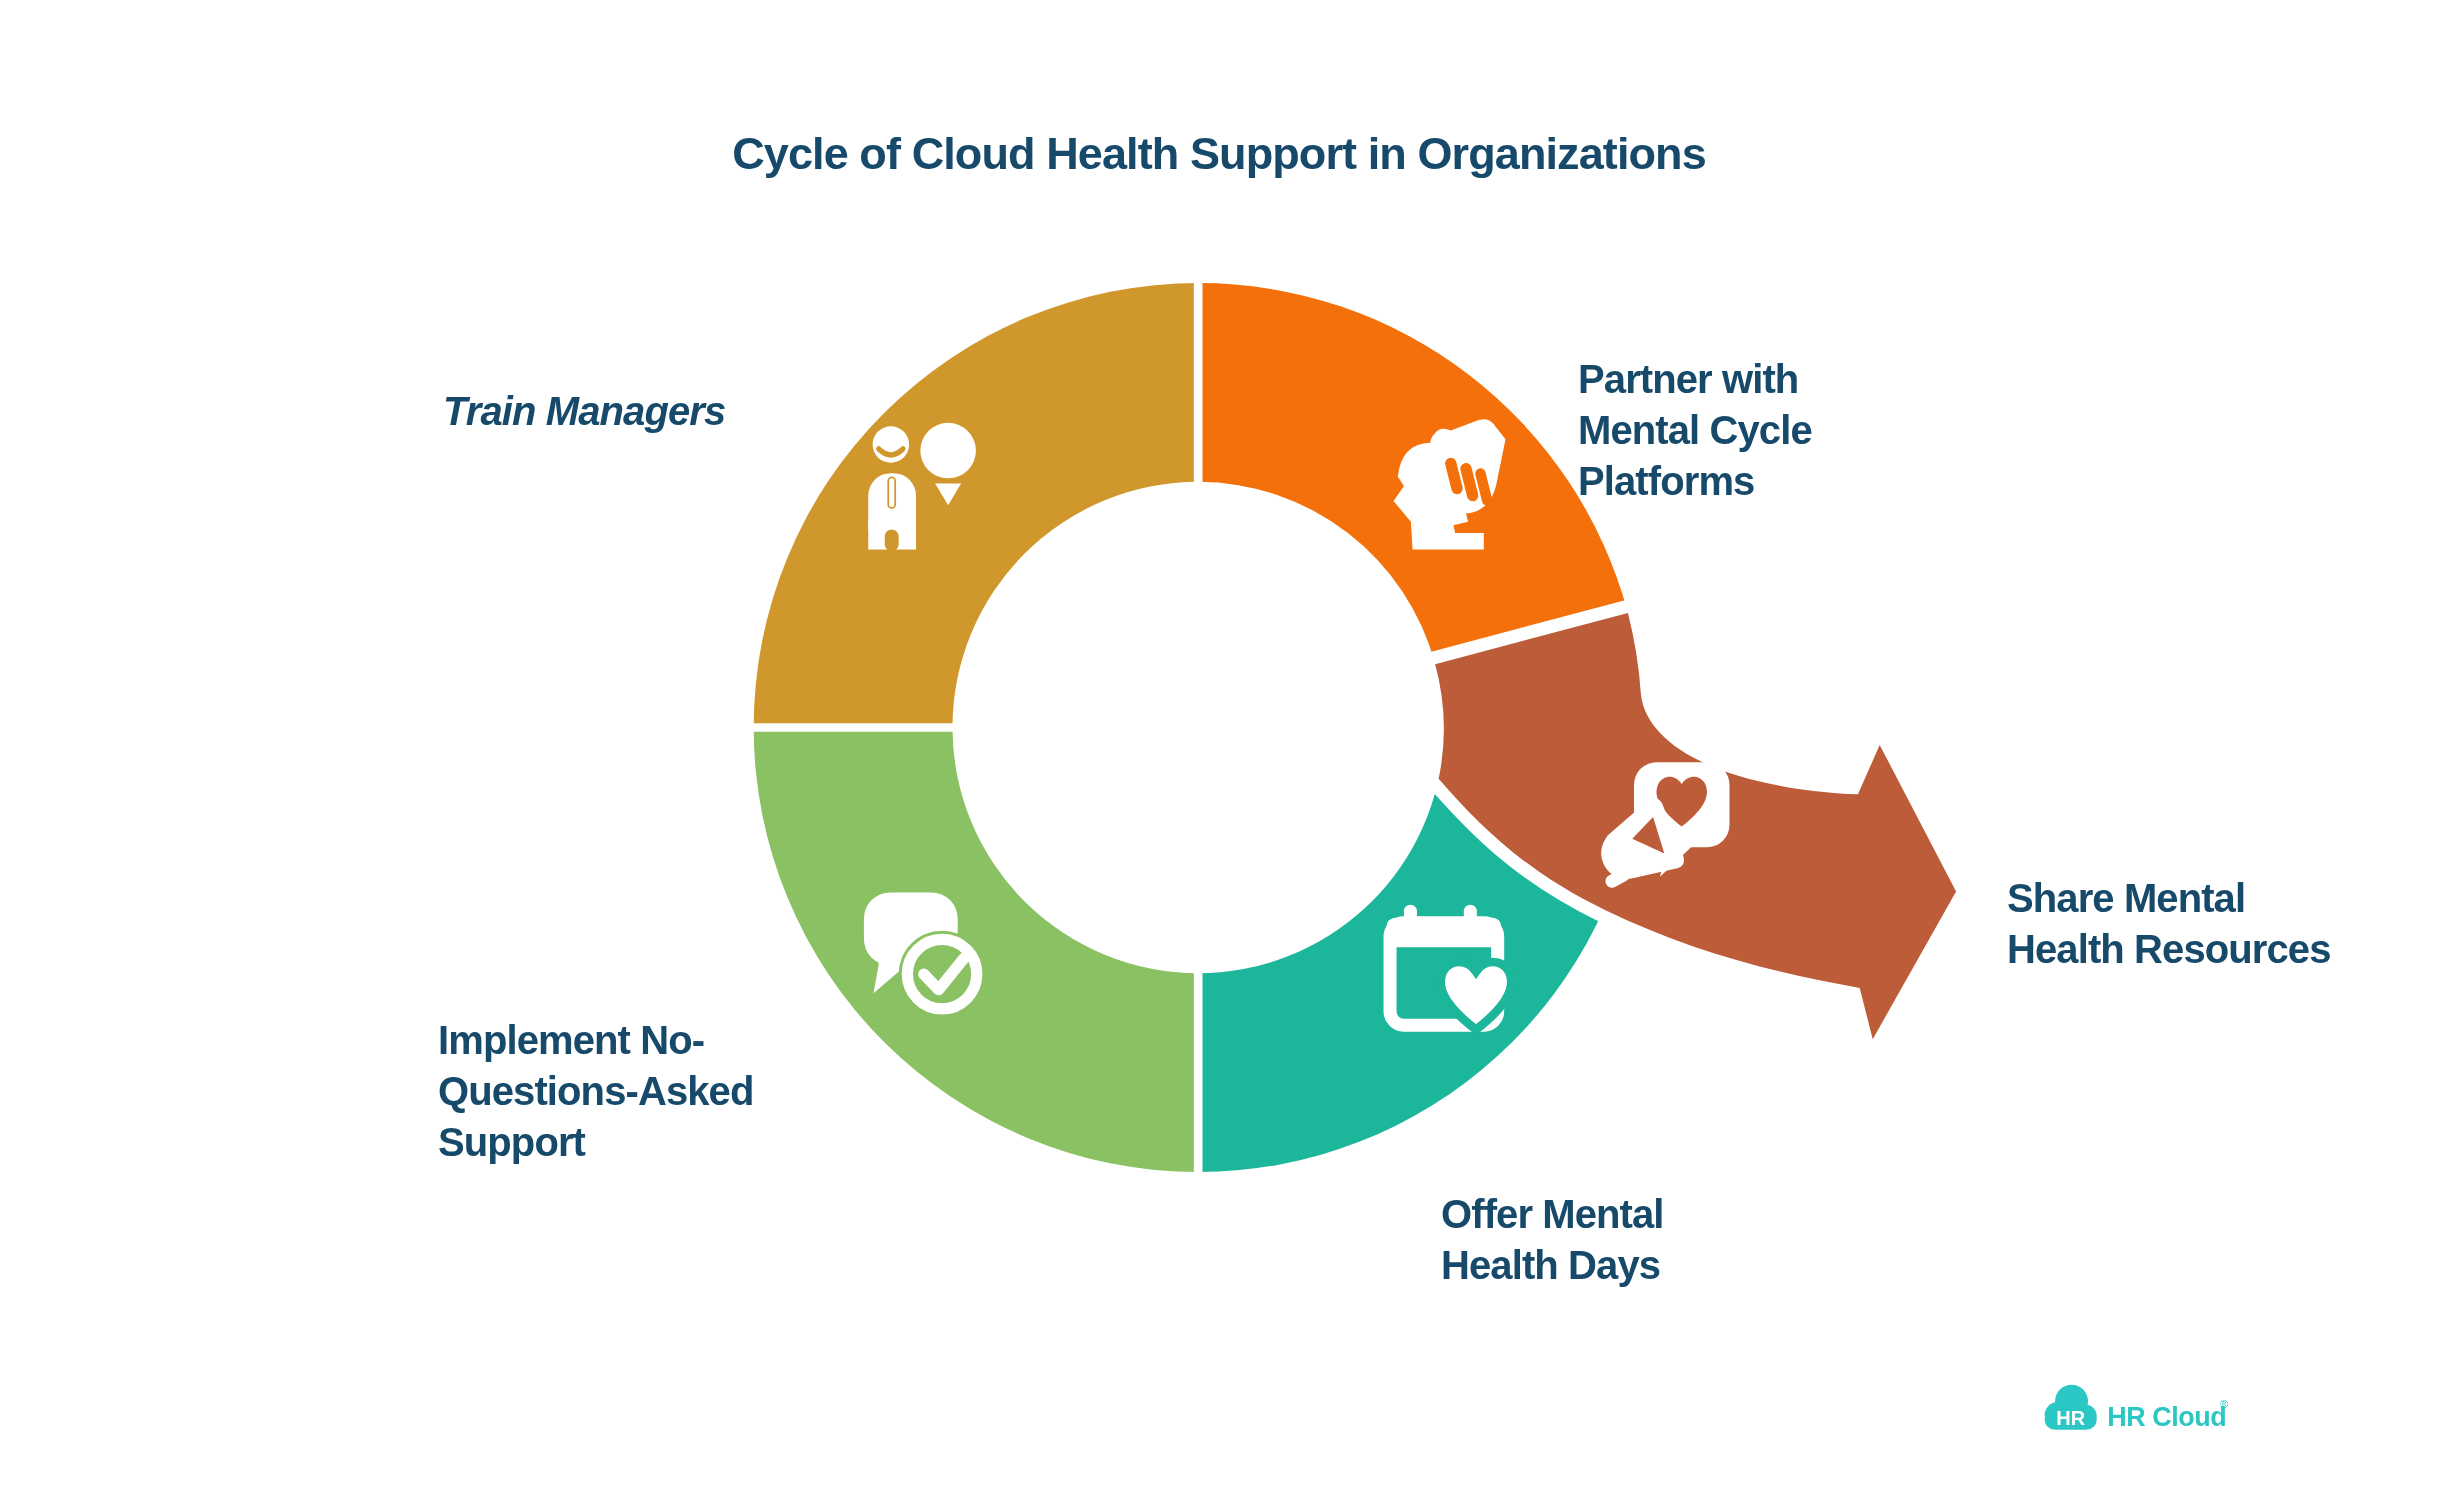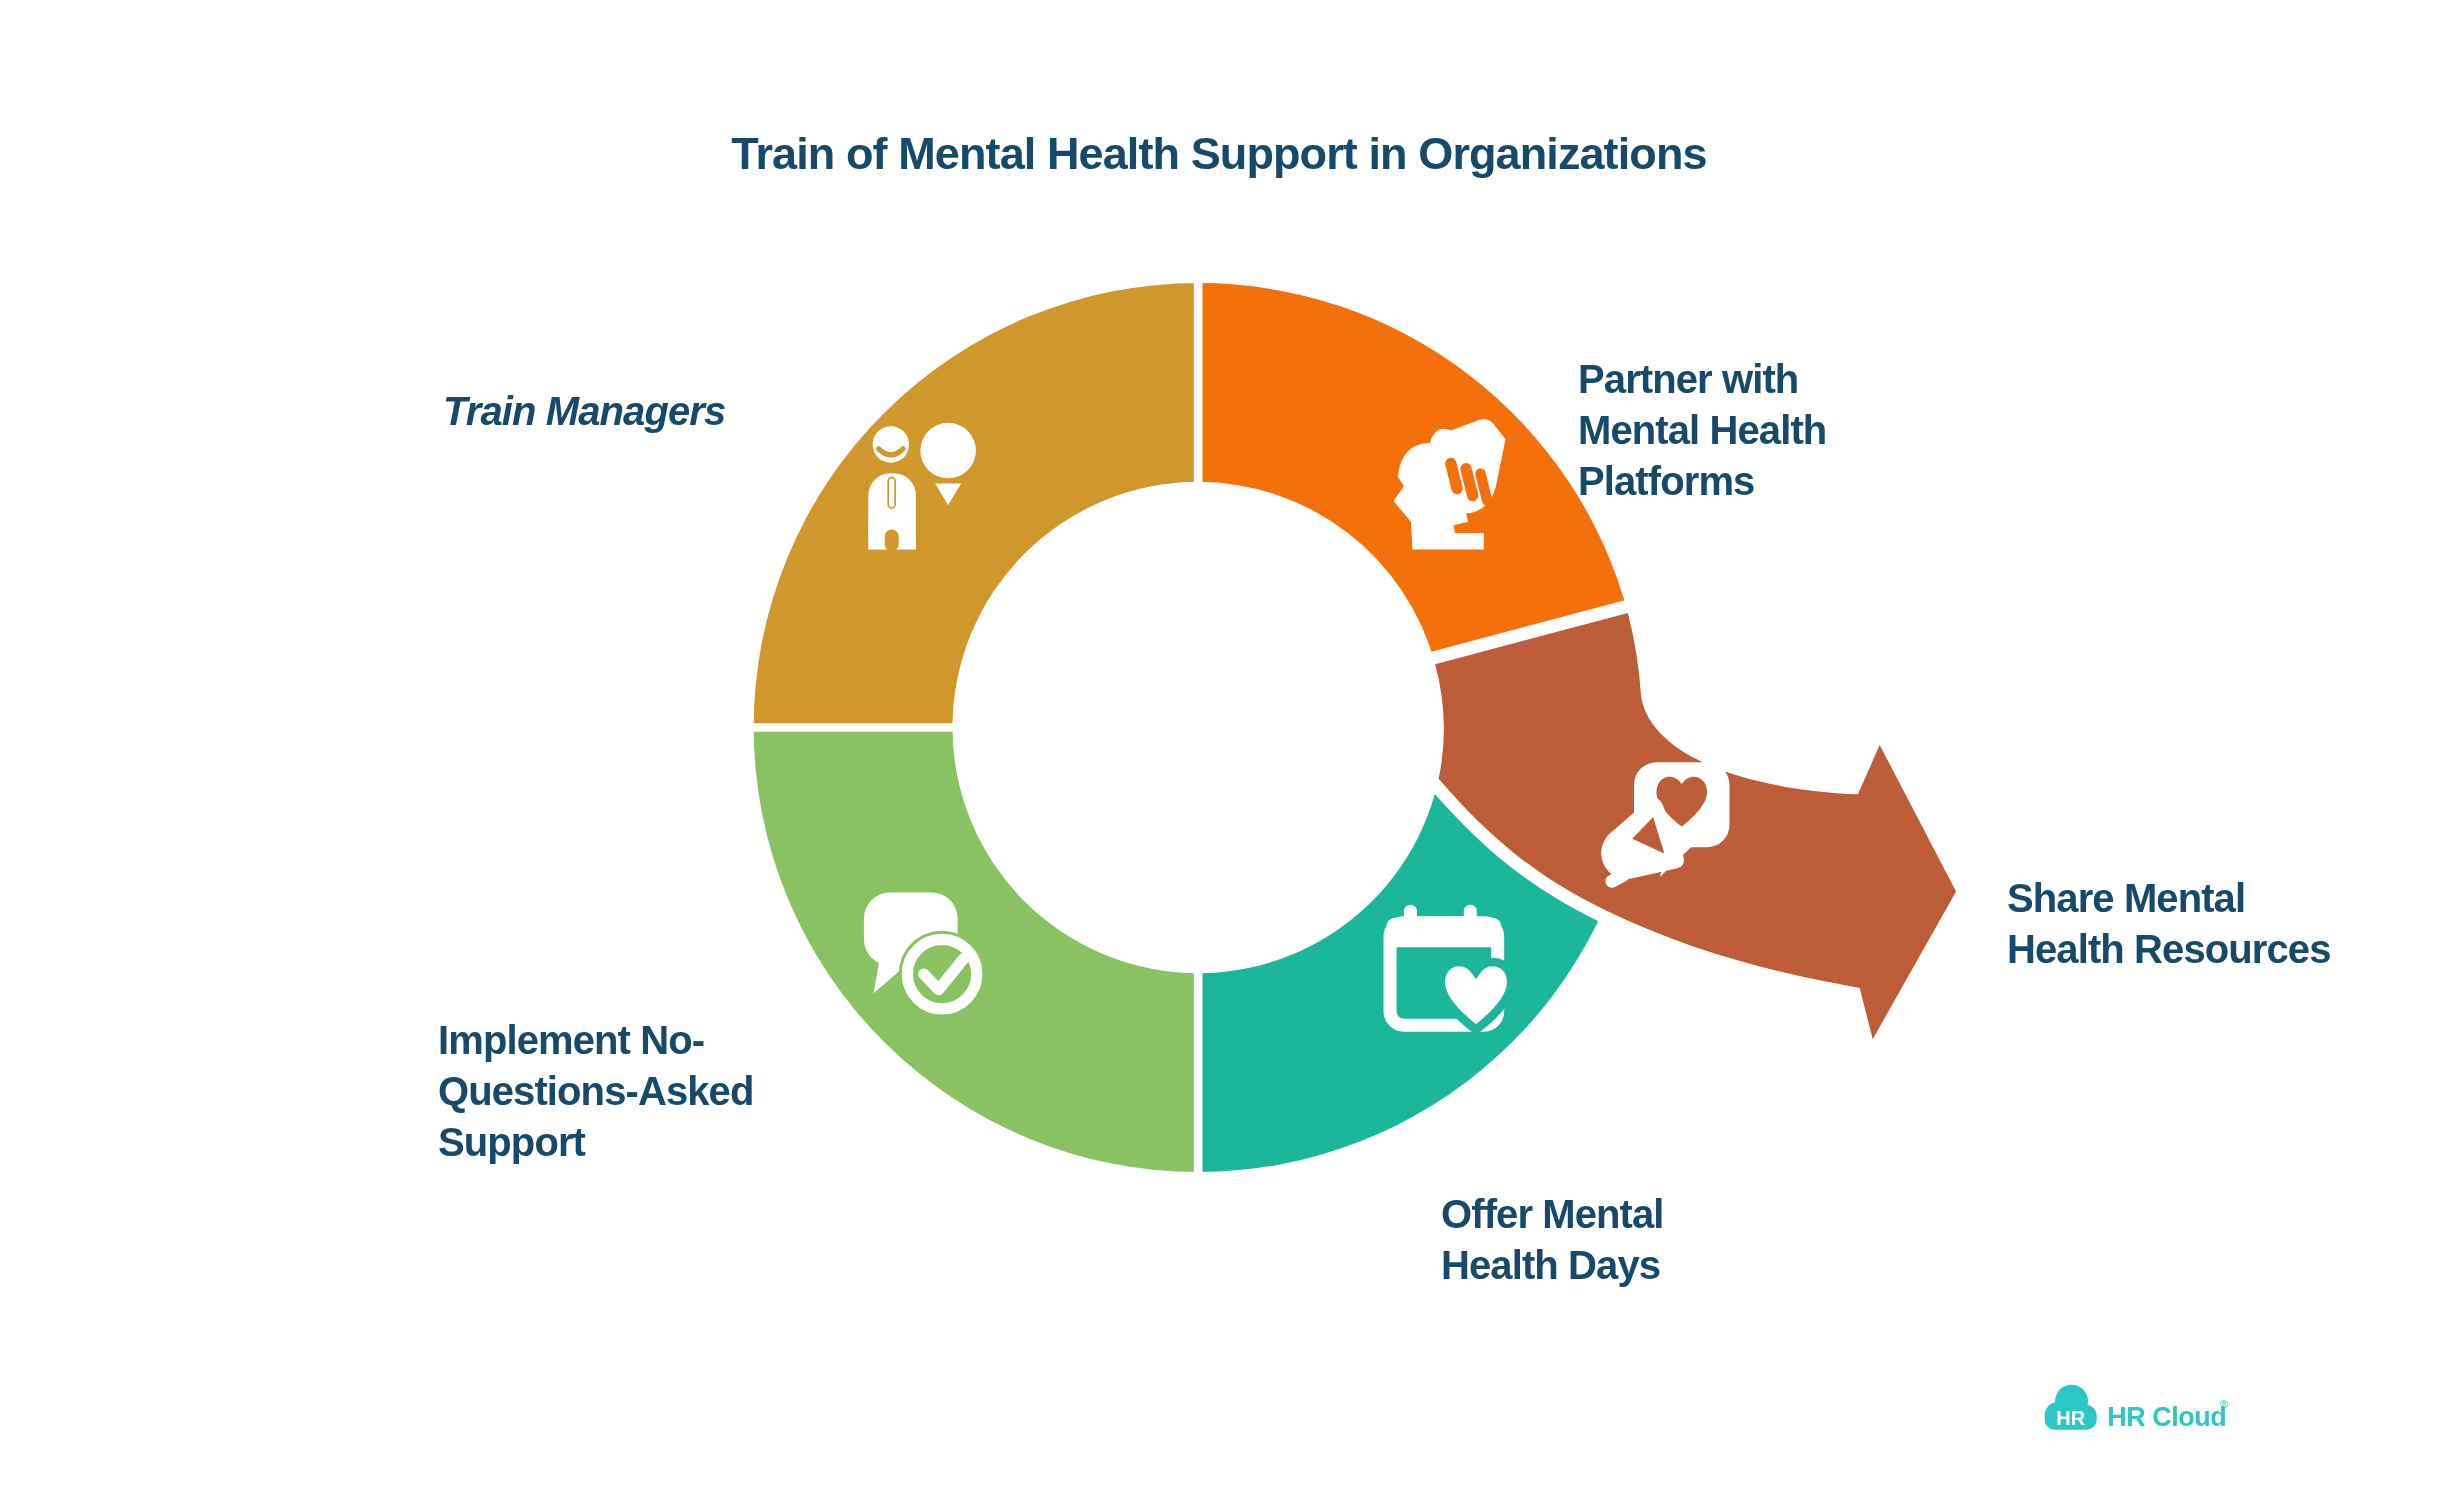--- a/index.html
+++ b/index.html
@@ -137,25 +137,25 @@
         <circle cx="2386" cy="1614" r="19"></circle>
         <circle cx="2402" cy="1631" r="13"></circle>
         <rect x="2355" y="1623" width="60" height="24" rx="12"></rect>
       </g>
       <text x="2385" y="1641" text-anchor="middle" fill="#ffffff" font-family="Liberation Sans, sans-serif" font-size="23" font-weight="bold">HR</text>
       <text x="2427" y="1642" font-family="Liberation Sans, sans-serif" font-size="31" font-weight="bold" letter-spacing="-0.5" fill="#2BC7C4">HR Cloud</text>
       <text x="2557" y="1622" font-family="Liberation Sans, sans-serif" font-size="13" fill="#2BC7C4">®</text>
     </g>
   </svg>
 
-  <div class="page-title">Train of Mental Health Support in Organizations</div>
+  <div class="page-title">Cycle of Cloud Health Support in Organizations</div>
 
   <div class="label label-train">Train Managers</div>
   <div class="label label-partner">Partner with
-Mental Health
+Mental Cycle
 Platforms</div>
   <div class="label label-share">Share Mental
 Health Resources</div>
   <div class="label label-offer">Offer Mental
 Health Days</div>
   <div class="label label-implement">Implement No-
 Questions-Asked
 Support</div>
 </div>
 

